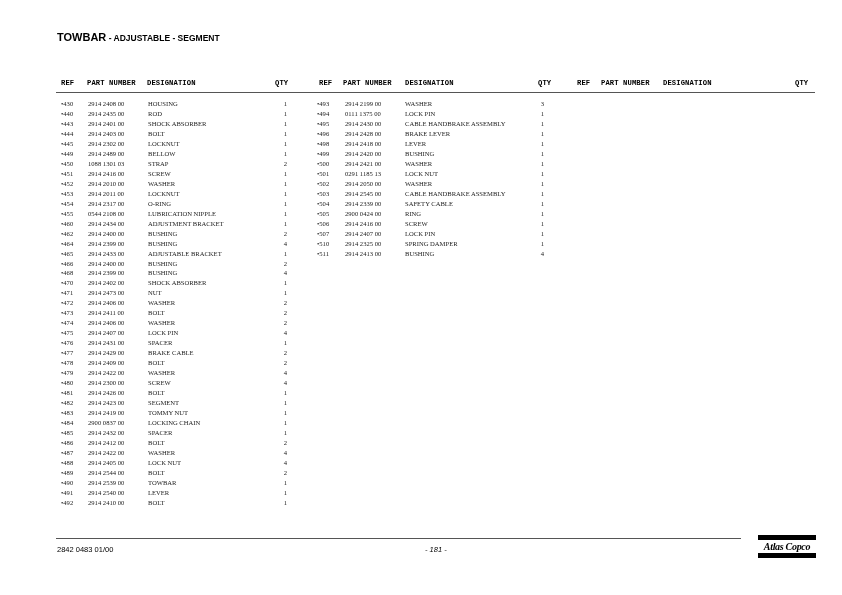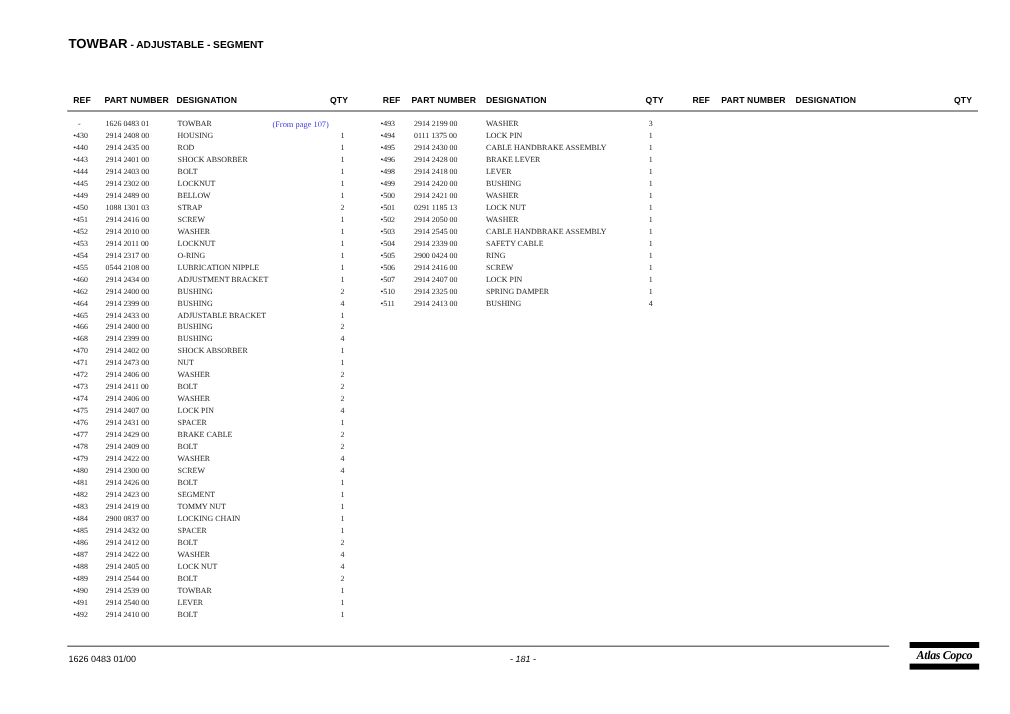--- a/index.html
+++ b/index.html
@@ -1,21 +1,21 @@
 <!DOCTYPE html>
 <html><head>
 <meta charset="utf-8">
 <style>
   html, body { margin: 0; padding: 0; background: #ffffff; }
   body { width: 842px; height: 595px; position: relative; overflow: hidden; font-family: "Liberation Sans", sans-serif; color: #000; }
   .title { position: absolute; left: 57px; top: 27px; font-family: "Liberation Sans", sans-serif; font-weight: bold; white-space: nowrap; }
   .title .main { font-size: 11px; }
   .title .sub { font-size: 8.5px; }
   .hdr-line { position: absolute; left: 56px; top: 92px; width: 759px; height: 0; border-top: 1.3px solid #555; }
-  .col-head { position: absolute; top: 79px; height: 10px; font-family: Liberation Sans, sans-serif; font-weight: bold; font-size: 7.2px; letter-spacing: 0.1px; white-space: nowrap; }
+  .col-head { position: absolute; top: 79px; height: 10px; font-family: Liberation Mono, monospace; font-weight: bold; font-size: 7.2px; letter-spacing: 0.1px; white-space: nowrap; }
   .col-head span { position: absolute; top: 0; }
   .rows { position: absolute; top: 99px; }
   .row { position: relative; height: 9.98px; font-family: "Liberation Serif", serif; font-size: 6.6px; color: #222; white-space: nowrap; }
   .row span { position: absolute; top: 0; line-height: 10px; }
   .qty { text-align: right; }
   .note { color: #3a3ae0; font-size: 7px; }
   .footer-line { position: absolute; left: 56px; top: 538px; width: 685px; border-top: 1px solid #555; }
   .footer-left { position: absolute; left: 57px; top: 545px; font-size: 7.5px; font-family: "Liberation Sans", sans-serif; }
   .footer-page { position: absolute; left: 425px; top: 545px; font-size: 7.5px; font-style: italic; font-family: "Liberation Sans", sans-serif; }
   .logo { position: absolute; left: 758px; top: 535px; width: 58px; }
@@ -44,27 +44,20 @@
 <div class="col-head" style="left:572px;width:250px;">
   <span style="left:5px">REF</span>
   <span style="left:29px">PART NUMBER</span>
   <span style="left:91px">DESIGNATION</span>
   <span style="left:223px">QTY</span>
 </div>
 
 <div class="hdr-line"></div>
 
 <div class="rows" id="col1" style="left:57px;width:232px;">
-    <div class="row" style="top: 0px;">
-      <span style="left: 8px;">-</span>
-      <span style="left: 31px;">1626 0483 01</span>
-      <span style="left: 91px;">TOWBAR</span>
-      <span class="note" style="left: 170px;">(From page 107)</span>
-      <span class="qty" style="right: 2px;"></span>
-    </div>
     <div class="row">
       <span style="left: 4px;">•430</span>
       <span style="left: 31px;">2914 2408 00</span>
       <span style="left: 91px;">HOUSING</span>
       <span class="qty" style="right: 2px;">1</span>
     </div>
     <div class="row">
       <span style="left: 4px;">•440</span>
       <span style="left: 31px;">2914 2435 00</span>
       <span style="left: 91px;">ROD</span>
@@ -399,19 +392,19 @@
     </div>
     <div class="row">
       <span style="left: 3px;">•511</span>
       <span style="left: 31px;">2914 2413 00</span>
       <span style="left: 91px;">BUSHING</span>
       <span class="qty" style="right: 2px;">4</span>
     </div>
   </div>
 
 <div class="footer-line"></div>
-<div class="footer-left">1626 0483 01/00</div>
+<div class="footer-left">2842 0483 01/00</div>
 <div class="footer-page">- 181 -</div>
 <div class="logo">
   <div class="bar"></div>
   <div class="txt">Atlas Copco</div>
   <div class="bar"></div>
 </div>
 
 </body></html>

